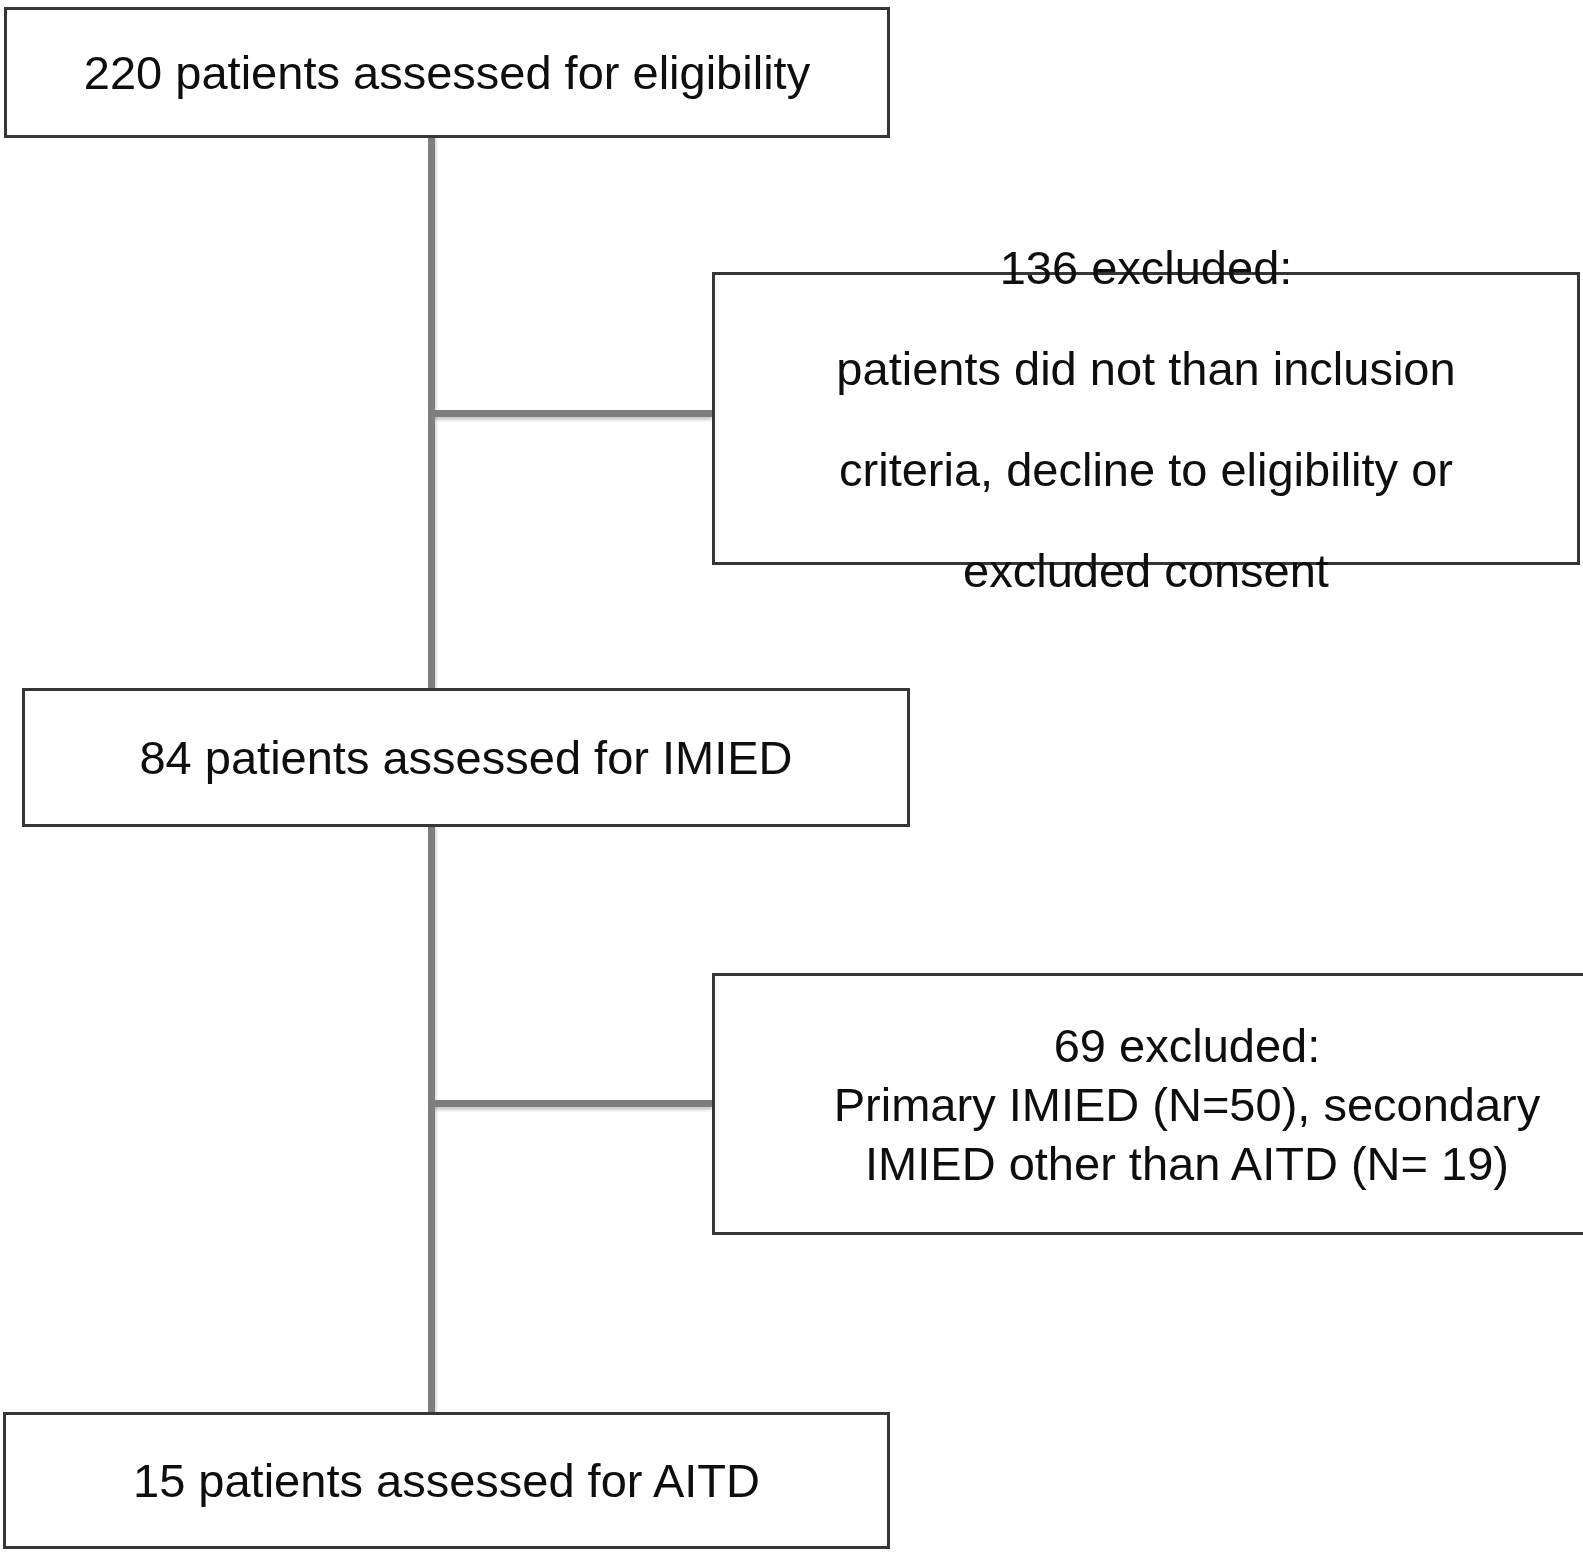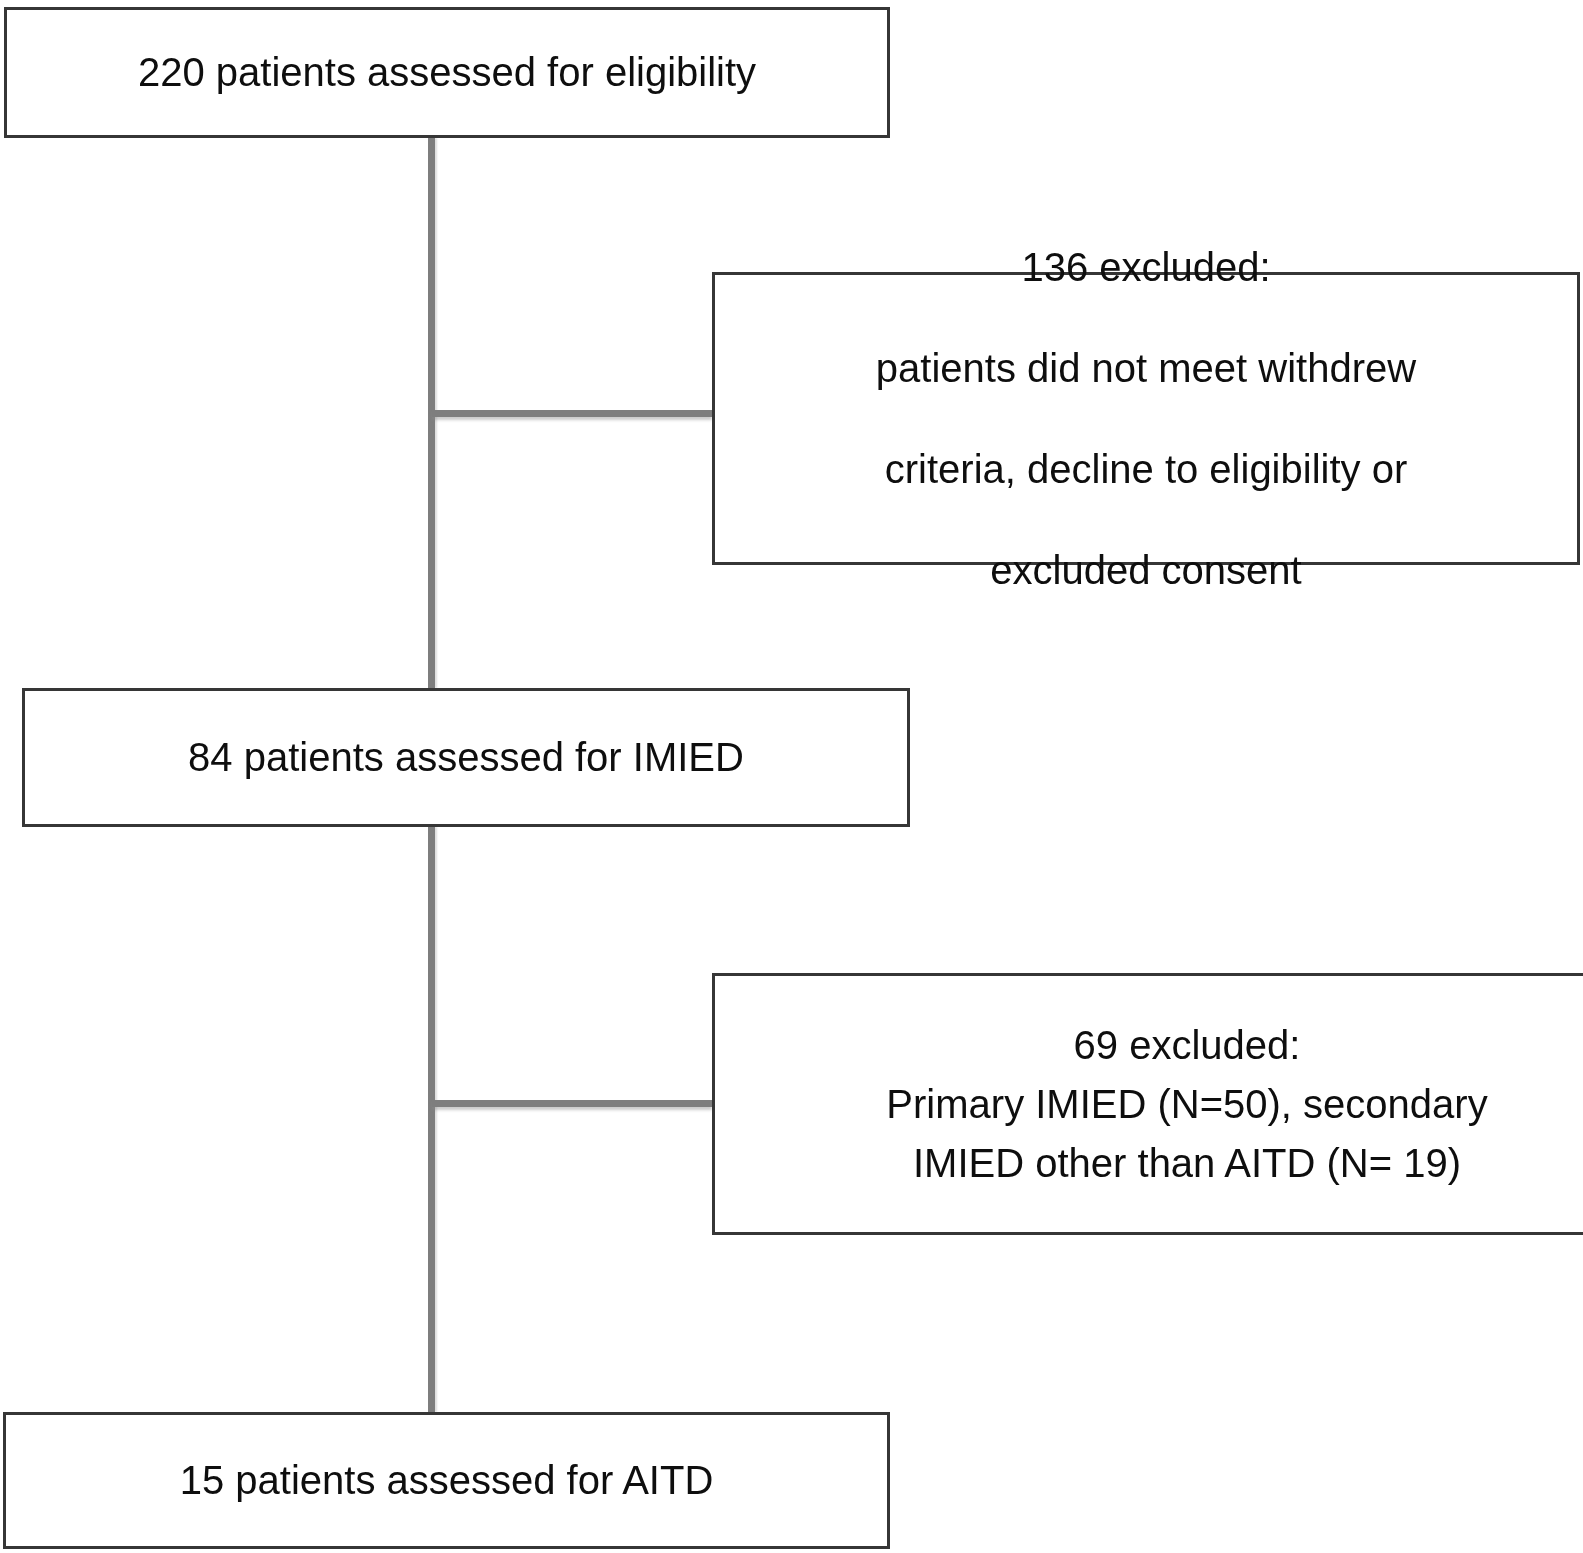--- a/index.html
+++ b/index.html
@@ -19,21 +19,21 @@
   .flow-box {
     position: absolute;
     box-sizing: border-box;
     background: #ffffff;
     border: 3px solid var(--border, #363636);
     display: flex;
     flex-direction: column;
     align-items: center;
     justify-content: center;
     text-align: center;
-    font-size: 40px;
+    font-size: 47px;
     line-height: 59px;
     z-index: 2;
   }
   .flow-box .line {
     display: block;
     white-space: nowrap;
   }
   .connector {
     position: absolute;
     background: var(--connector, #7e7e7e);
@@ -67,21 +67,21 @@
   <div class="connector h" id="connector-h1"></div>
   <div class="connector v" id="connector-v2"></div>
   <div class="connector h" id="connector-h2"></div>
 
   <div class="flow-box" id="box-eligibility">
     <span class="line">220 patients assessed for eligibility</span>
   </div>
 
   <div class="flow-box" id="box-excluded-1">
     <span class="line">136 excluded:</span>
-    <span class="line">patients did not meet withdrew</span>
+    <span class="line">patients did not than inclusion</span>
     <span class="line">criteria, decline to eligibility or</span>
     <span class="line">excluded consent</span>
   </div>
 
   <div class="flow-box" id="box-imied">
     <span class="line">84 patients assessed for IMIED</span>
   </div>
 
   <div class="flow-box" id="box-excluded-2">
     <span class="line">69 excluded:</span>

